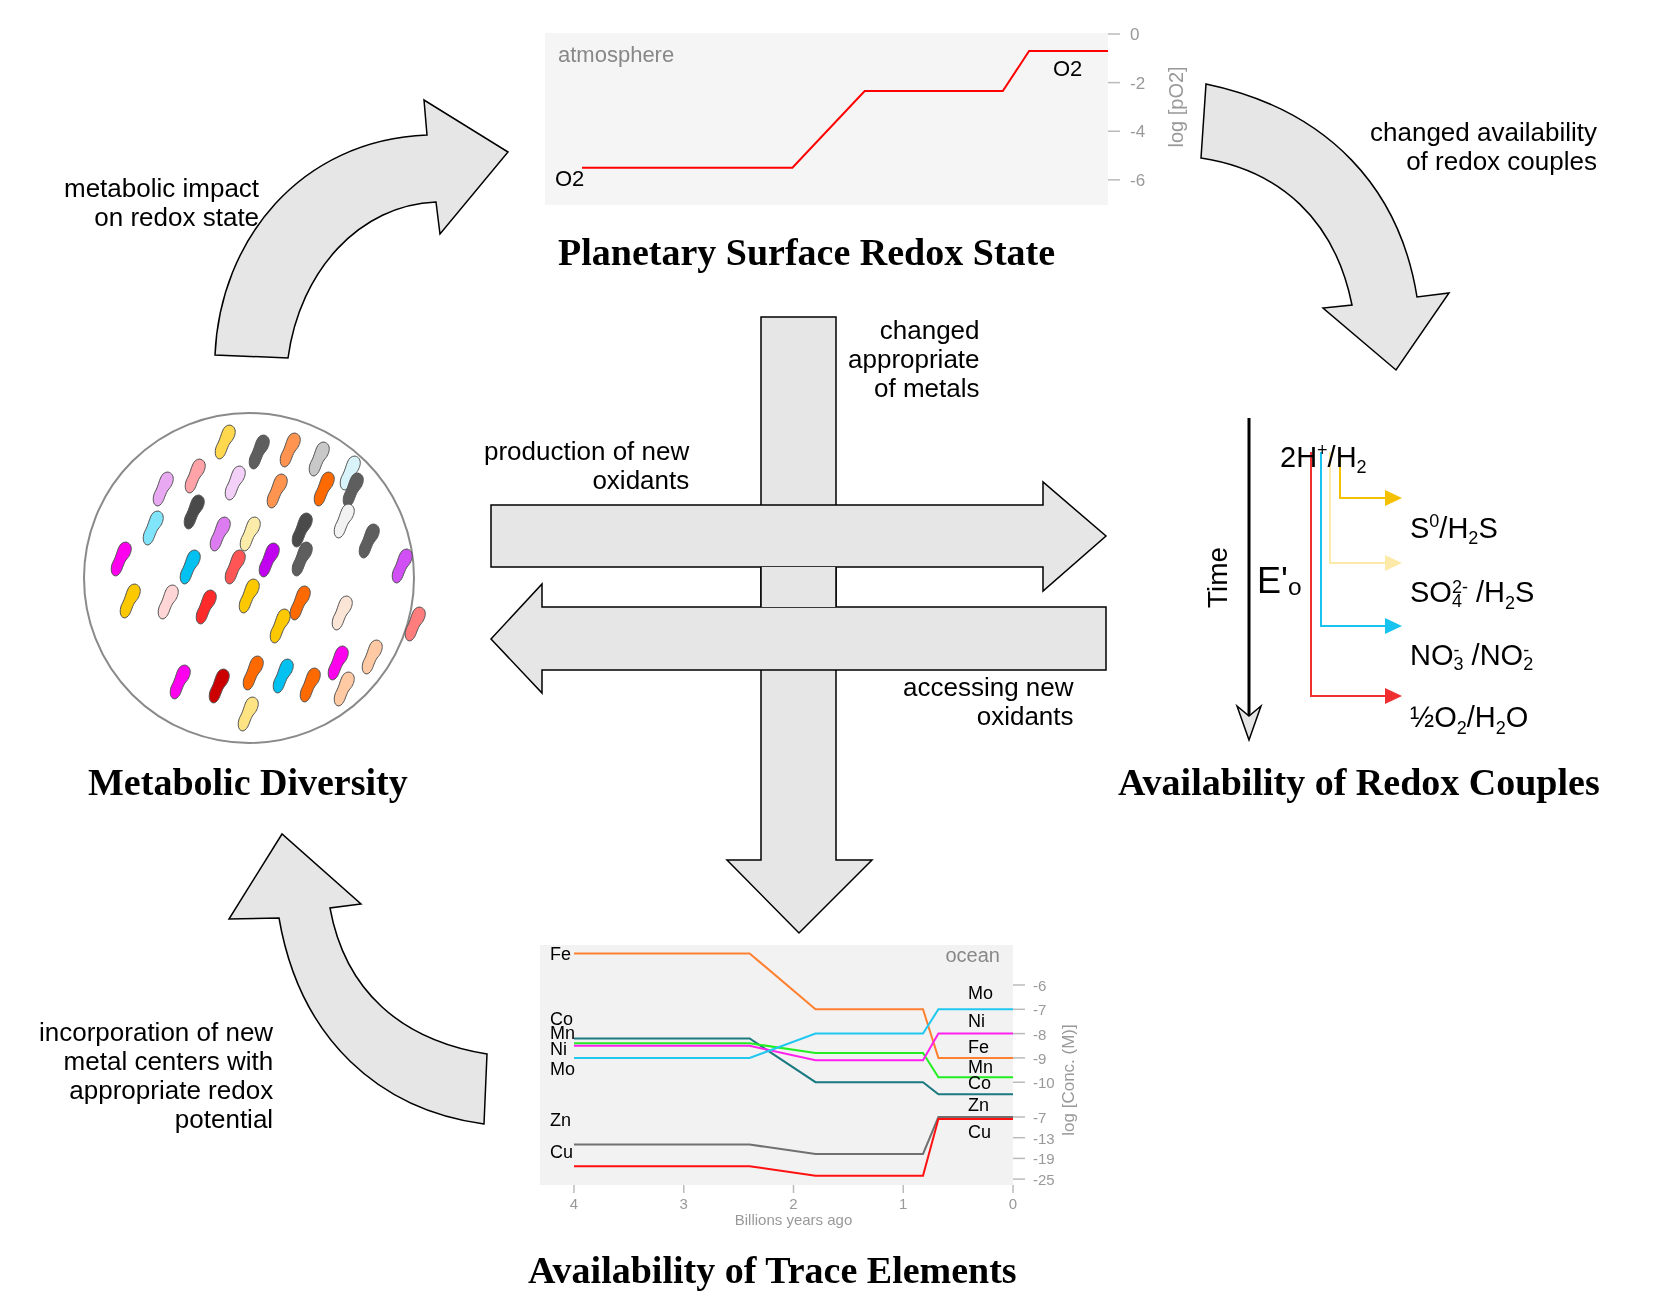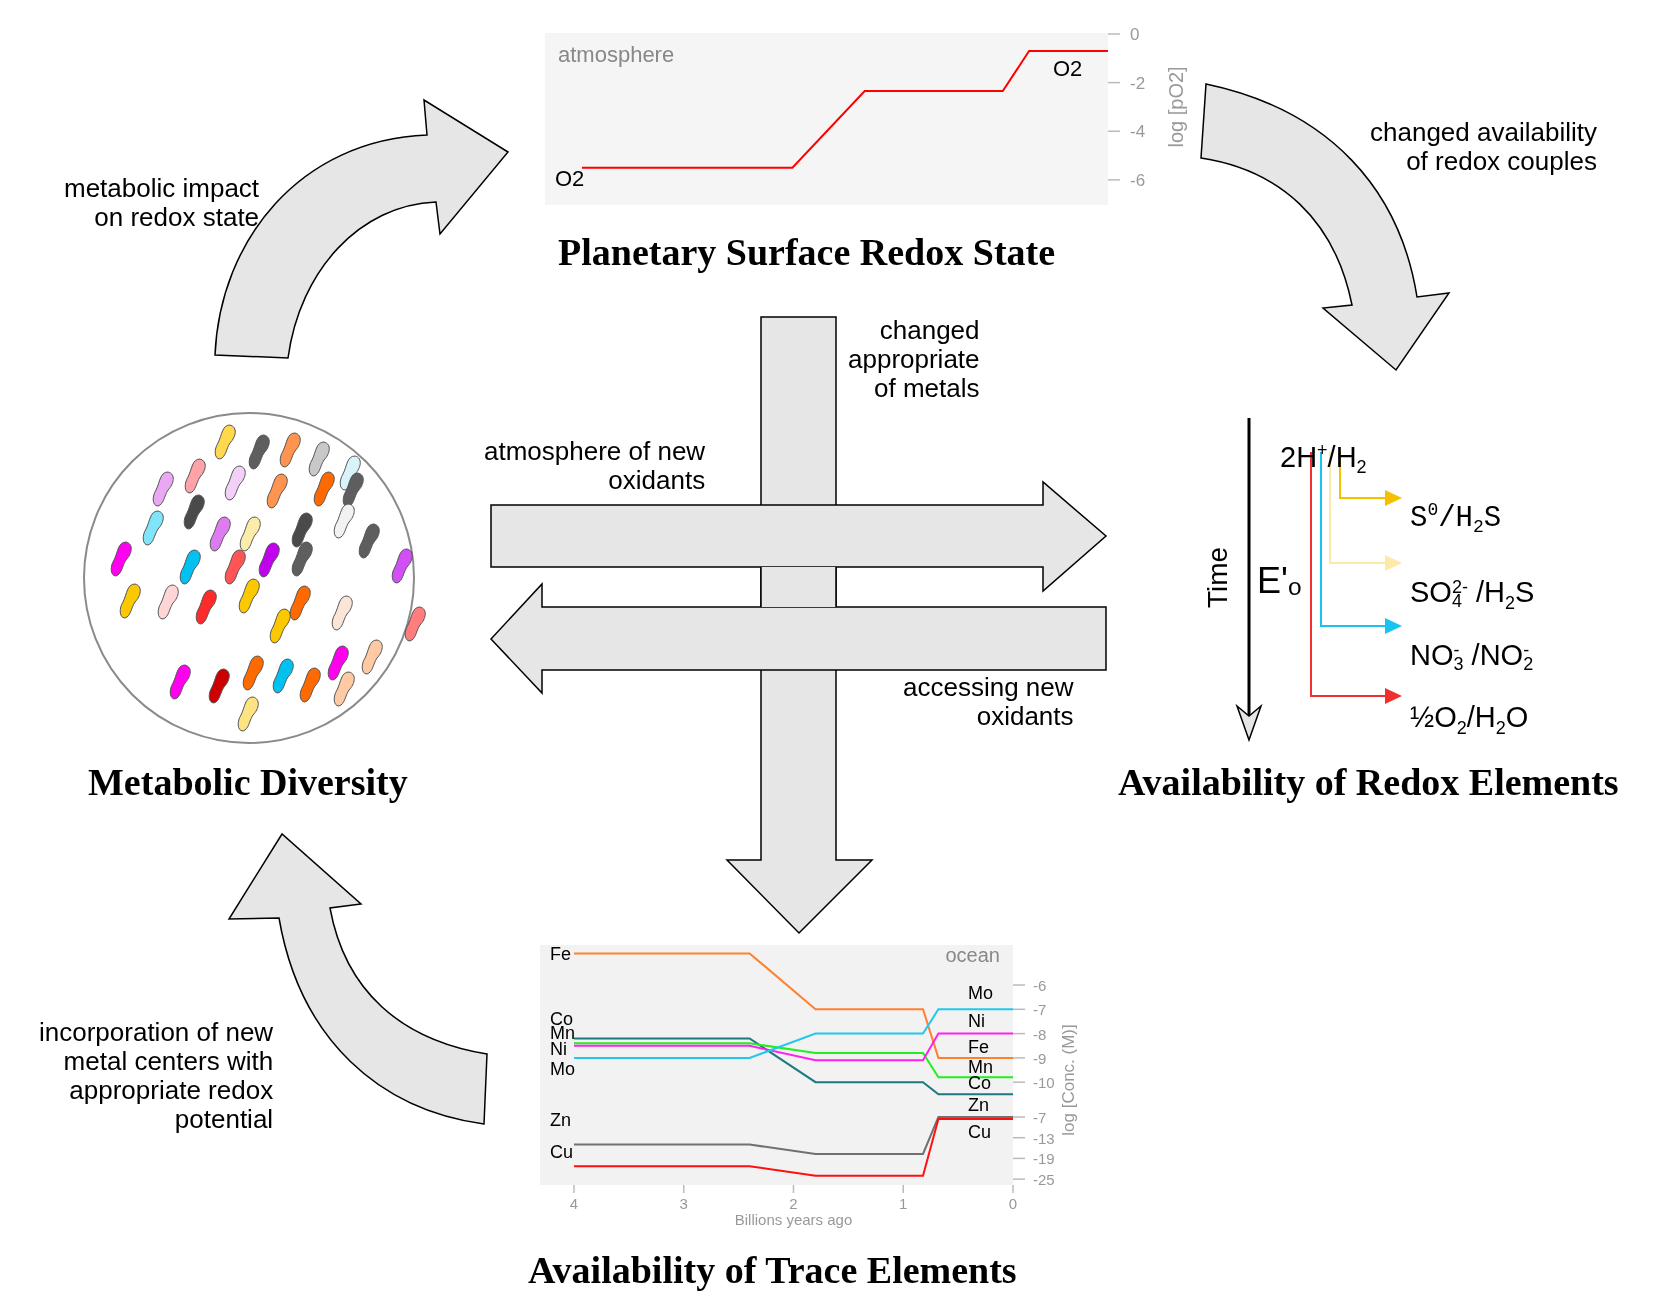--- a/index.html
+++ b/index.html
@@ -162,55 +162,55 @@
       <text x="968" y="1027" font-size="18" fill="#000">Ni</text>
       <text x="968" y="1053" font-size="18" fill="#000">Fe</text>
       <text x="968" y="1073" font-size="18" fill="#000">Mn</text>
       <text x="968" y="1089" font-size="18" fill="#000">Co</text>
       <text x="968" y="1111" font-size="18" fill="#000">Zn</text>
       <text x="968" y="1138" font-size="18" fill="#000">Cu</text>
     </g>
 </svg>
 
 <div class="abs title" style="left:558px;top:230px">Planetary Surface Redox State</div>
-<div class="abs title" style="left:1118px;top:760px">Availability of Redox Elements</div>
+<div class="abs title" style="left:1118px;top:760px">Availability of Redox Couples</div>
 <div class="abs title" style="left:88px;top:760px">Metabolic Diversity</div>
 <div class="abs title" style="left:528px;top:1248px">Availability of Trace Elements</div>
 
 <div class="abs label" style="left:64px;top:174px">
   <div>metabolic impact</div>
   <div>on redox state</div>
 </div>
 <div class="abs label" style="left:1370px;top:118px">
   <div>changed availability</div>
   <div>of redox couples</div>
 </div>
 <div class="abs label" style="left:848px;top:316px">
   <div>changed</div>
   <div>appropriate</div>
   <div>of metals</div>
 </div>
 <div class="abs label" style="left:484px;top:437px">
-  <div>atmosphere of new</div>
+  <div>production of new</div>
   <div>oxidants</div>
 </div>
 <div class="abs label" style="left:903px;top:673px">
   <div>accessing new</div>
   <div>oxidants</div>
 </div>
 <div class="abs label" style="left:39px;top:1018px">
   <div>incorporation of new</div>
   <div>metal centers with</div>
   <div>appropriate redox</div>
   <div>potential</div>
 </div>
 
 <div class="abs couple" style="left:1280px;top:408px">
   <span>2H</span><sup>+</sup><span>/H</span><sub>2</sub>
 </div>
 <div class="abs" style="left:1202px;top:608px;transform:rotate(-90deg);transform-origin:left top;font-size:28px">Time</div>
 <div class="abs" style="left:1257px;top:560px;font-size:36px">E'ₒ</div>
 <div id="couple-texts">
-    <div class="abs couple" style="left: 1410px; top: 468px; font-family: Liberation Mono, monospace;"><span>S</span><sup>0</sup><span>/H</span><sub>2</sub><span>S</span></div>
+    <div class="abs couple" style="left: 1410px; top: 479px;"><span>S</span><sup>0</sup><span>/H</span><sub>2</sub><span>S</span></div>
     <div class="abs couple" style="left: 1410px; top: 544px;"><span>SO</span><span style="display: inline-block; vertical-align: middle; line-height: 14px; font-size: 18px; text-align: left;"><div>2-</div><div>4</div></span><span> /H</span><sub>2</sub><span>S</span></div>
     <div class="abs couple" style="left: 1410px; top: 607px;"><span>NO</span><span style="display: inline-block; vertical-align: middle; line-height: 14px; font-size: 18px; text-align: left;"><div>-</div><div>3</div></span><span> /NO</span><span style="display: inline-block; vertical-align: middle; line-height: 14px; font-size: 18px; text-align: left;"><div>-</div><div>2</div></span></div>
     <div class="abs couple" style="left: 1410px; top: 669px;"><span>½O</span><sub>2</sub><span>/H</span><sub>2</sub><span>O</span></div>
   </div>
 
 </body></html>

